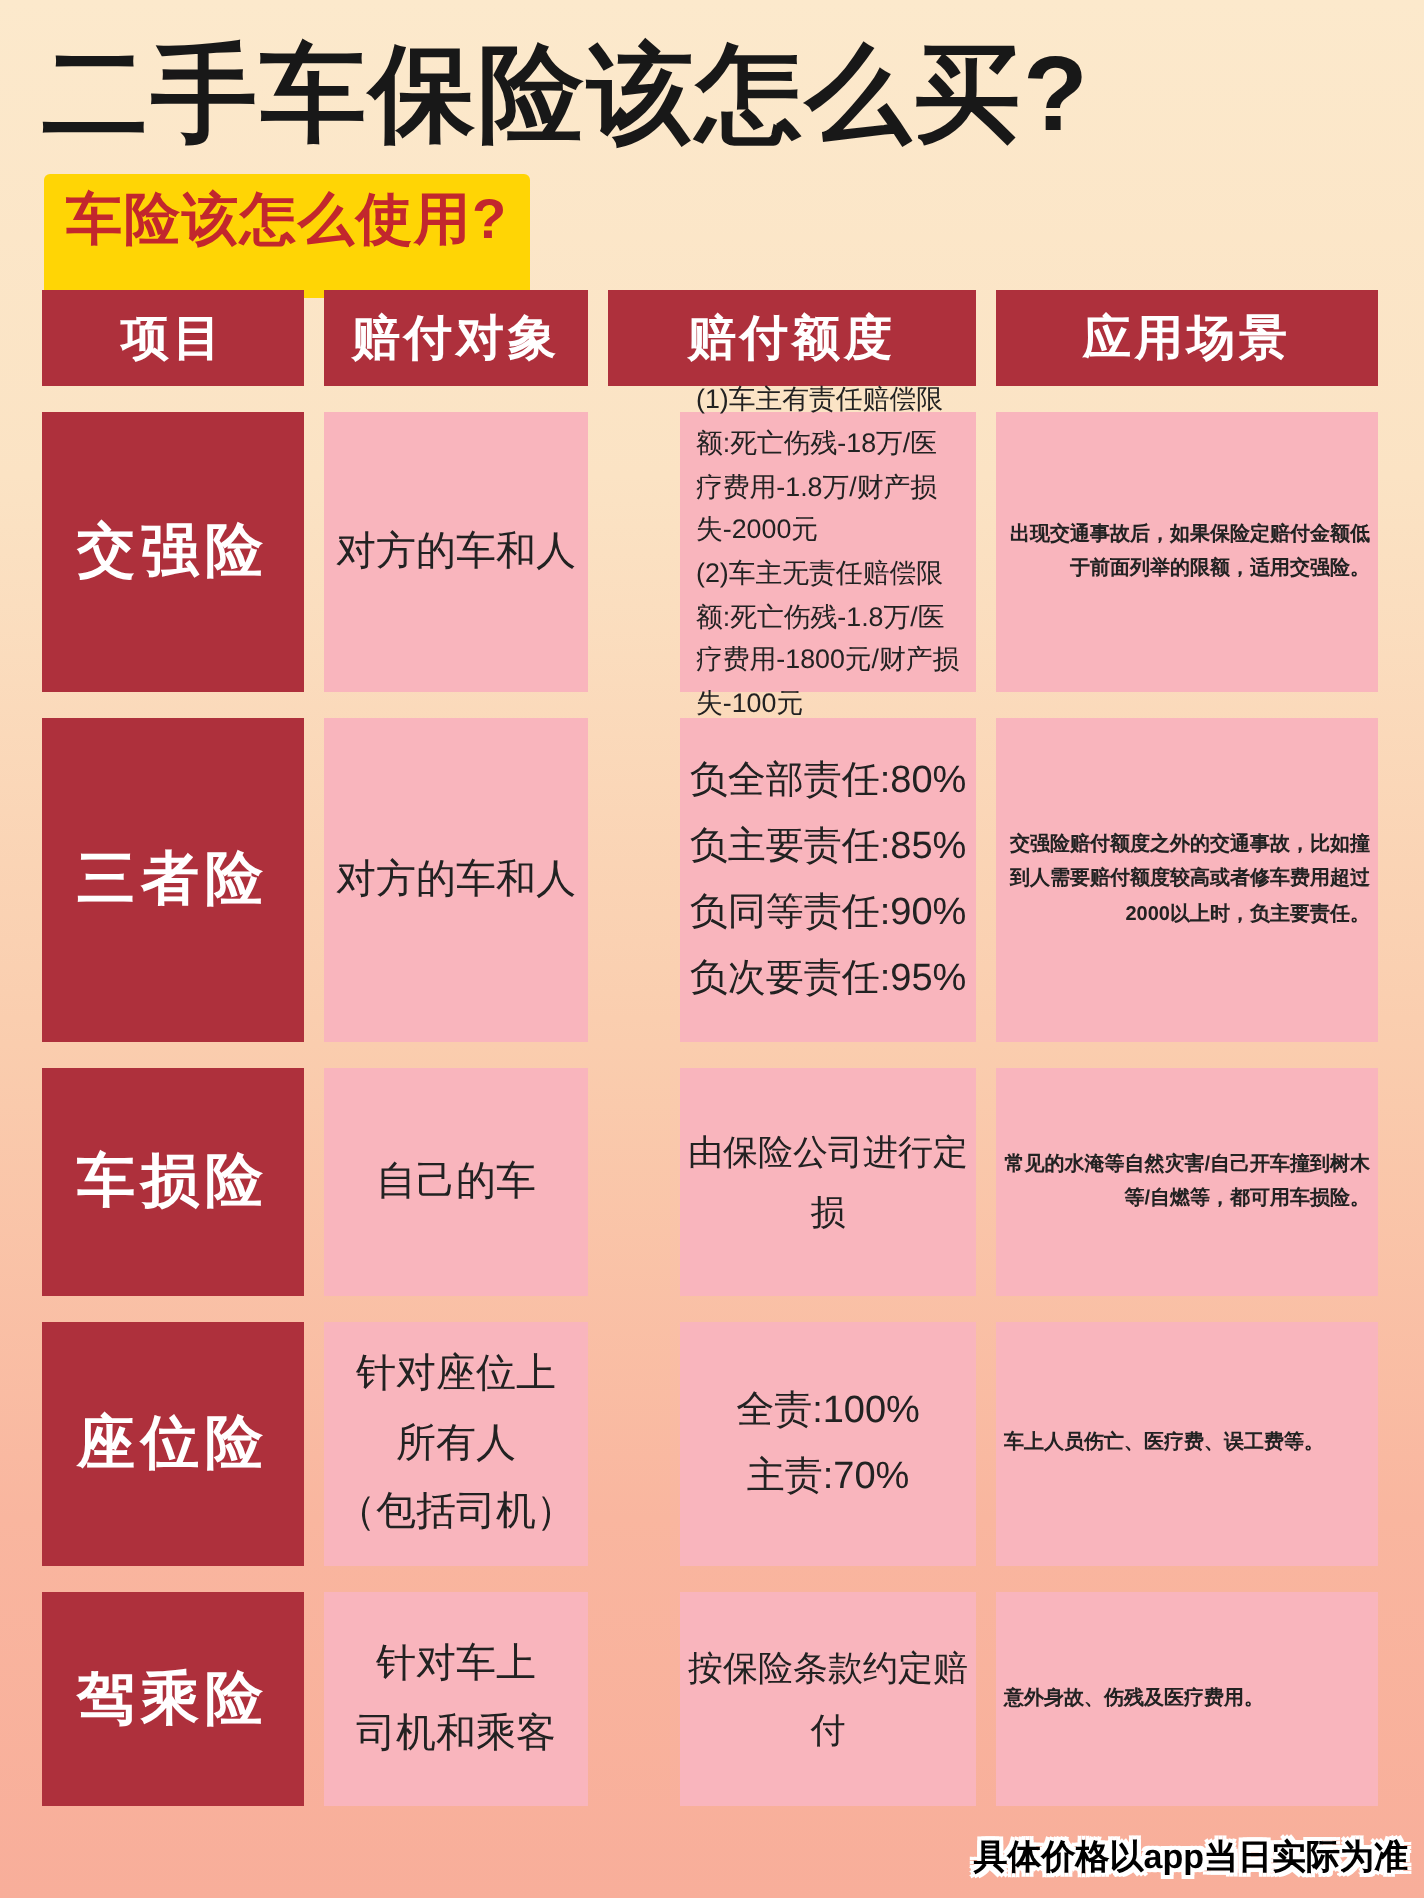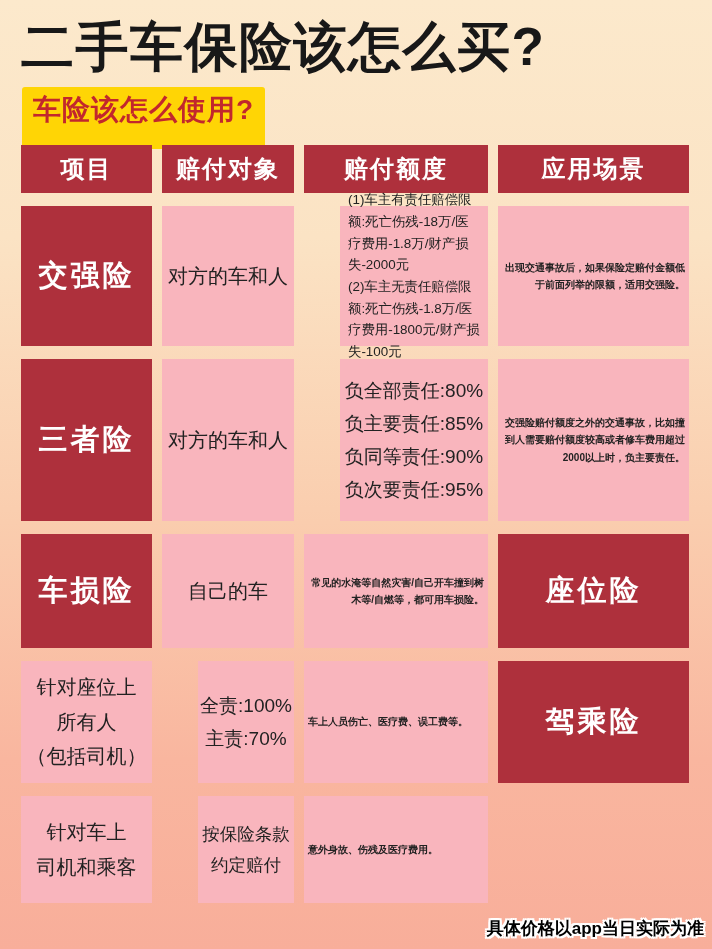--- a/index.html
+++ b/index.html
@@ -93,20 +93,21 @@
     <div class="cell cell-item">三者险</div>
     <div class="cell cell-pink cell-target">对方的车和人</div>
     <div class="cell cell-pink cell-amount">负全部责任:80%
 负主要责任:85%
 负同等责任:90%
 负次要责任:95%</div>
     <div class="cell cell-pink cell-scenario">交强险赔付额度之外的交通事故，比如撞到人需要赔付额度较高或者修车费用超过2000以上时，负主要责任。</div>
 
     <div class="cell cell-item">车损险</div>
     <div class="cell cell-pink cell-target">自己的车</div>
+    <div class="cell cell-pink cell-amount amount-md">由保险公司进行定损</div>
     <div class="cell cell-pink cell-scenario">常见的水淹等自然灾害/自己开车撞到树木等/自燃等，都可用车损险。</div>
 
     <div class="cell cell-item">座位险</div>
     <div class="cell cell-pink cell-target">针对座位上
 所有人
 （包括司机）</div>
     <div class="cell cell-pink cell-amount">全责:100%
 主责:70%</div>
     <div class="cell cell-pink cell-scenario">车上人员伤亡、医疗费、误工费等。</div>
 

